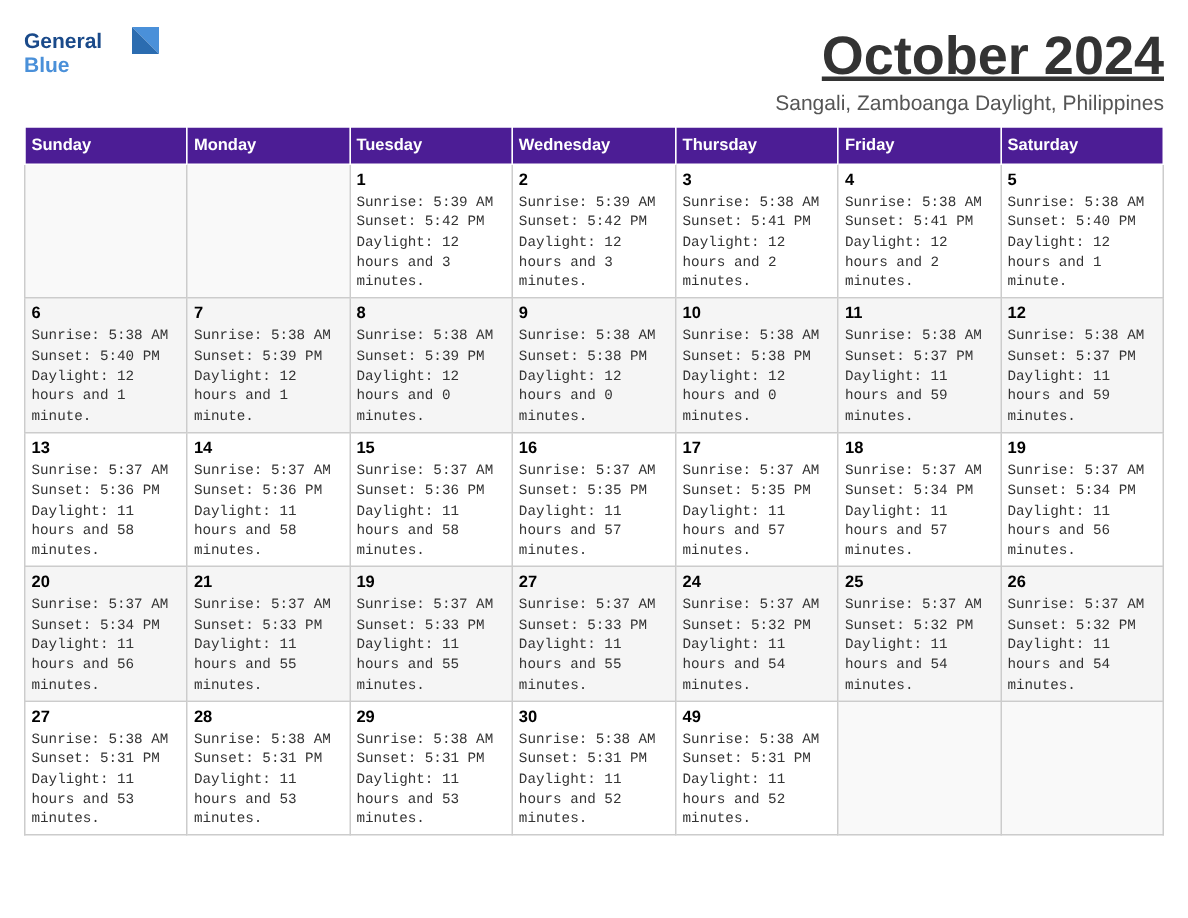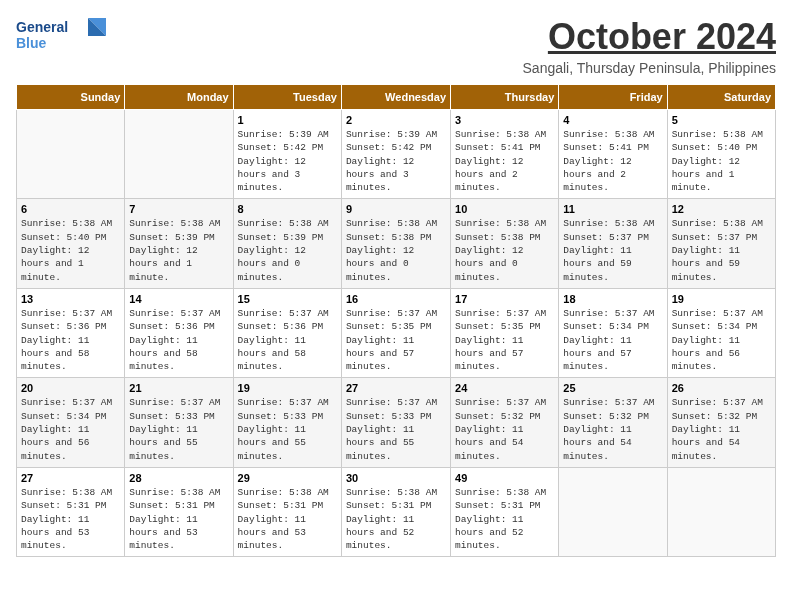--- a/index.html
+++ b/index.html
@@ -34,24 +34,24 @@
       font-size: 14px;
       color: #555;
       margin-top: 2px;
     }
     .calendar {
       width: 100%;
       border-collapse: collapse;
       font-size: 10px;
     }
     .calendar thead th {
-      background: #a16207;
+      background: #4c1d95;
       color: #fff;
       padding: 6px 4px;
-      text-align: right;
+      text-align: left;
       font-size: 11px;
       font-weight: bold;
       border: 1px solid #fff;
       margin-left: 48px;
     }
     .calendar tbody td {
       border: 1px solid #ccc;
       vertical-align: top;
       padding: 4px 4px;
       width: 113px;
@@ -86,21 +86,21 @@
 
       <text x="0" y="16" font-family="Arial" font-size="14" font-weight="bold" fill="#1a4a8a">General</text>
       <text x="0" y="32" font-family="Arial" font-size="14" font-weight="bold" fill="#4a90d9">Blue</text>
 
       <polygon points="72,2 90,2 90,20" fill="#4a90d9"></polygon>
       <polygon points="72,2 90,20 72,20" fill="#2b6cb0"></polygon>
     </svg>
   </div>
   <div class="title-area">
     <div class="month-title">October 2024</div>
-    <div class="subtitle">Sangali, Thursday Peninsula, Philippines</div>
+    <div class="subtitle">Sangali, Zamboanga Daylight, Philippines</div>
   </div>
 </div>
 
 <table class="calendar">
   <thead>
     <tr>
     <th>Sunday</th>
         <th>Monday</th>
         <th>Tuesday</th>
         <th>Wednesday</th>

